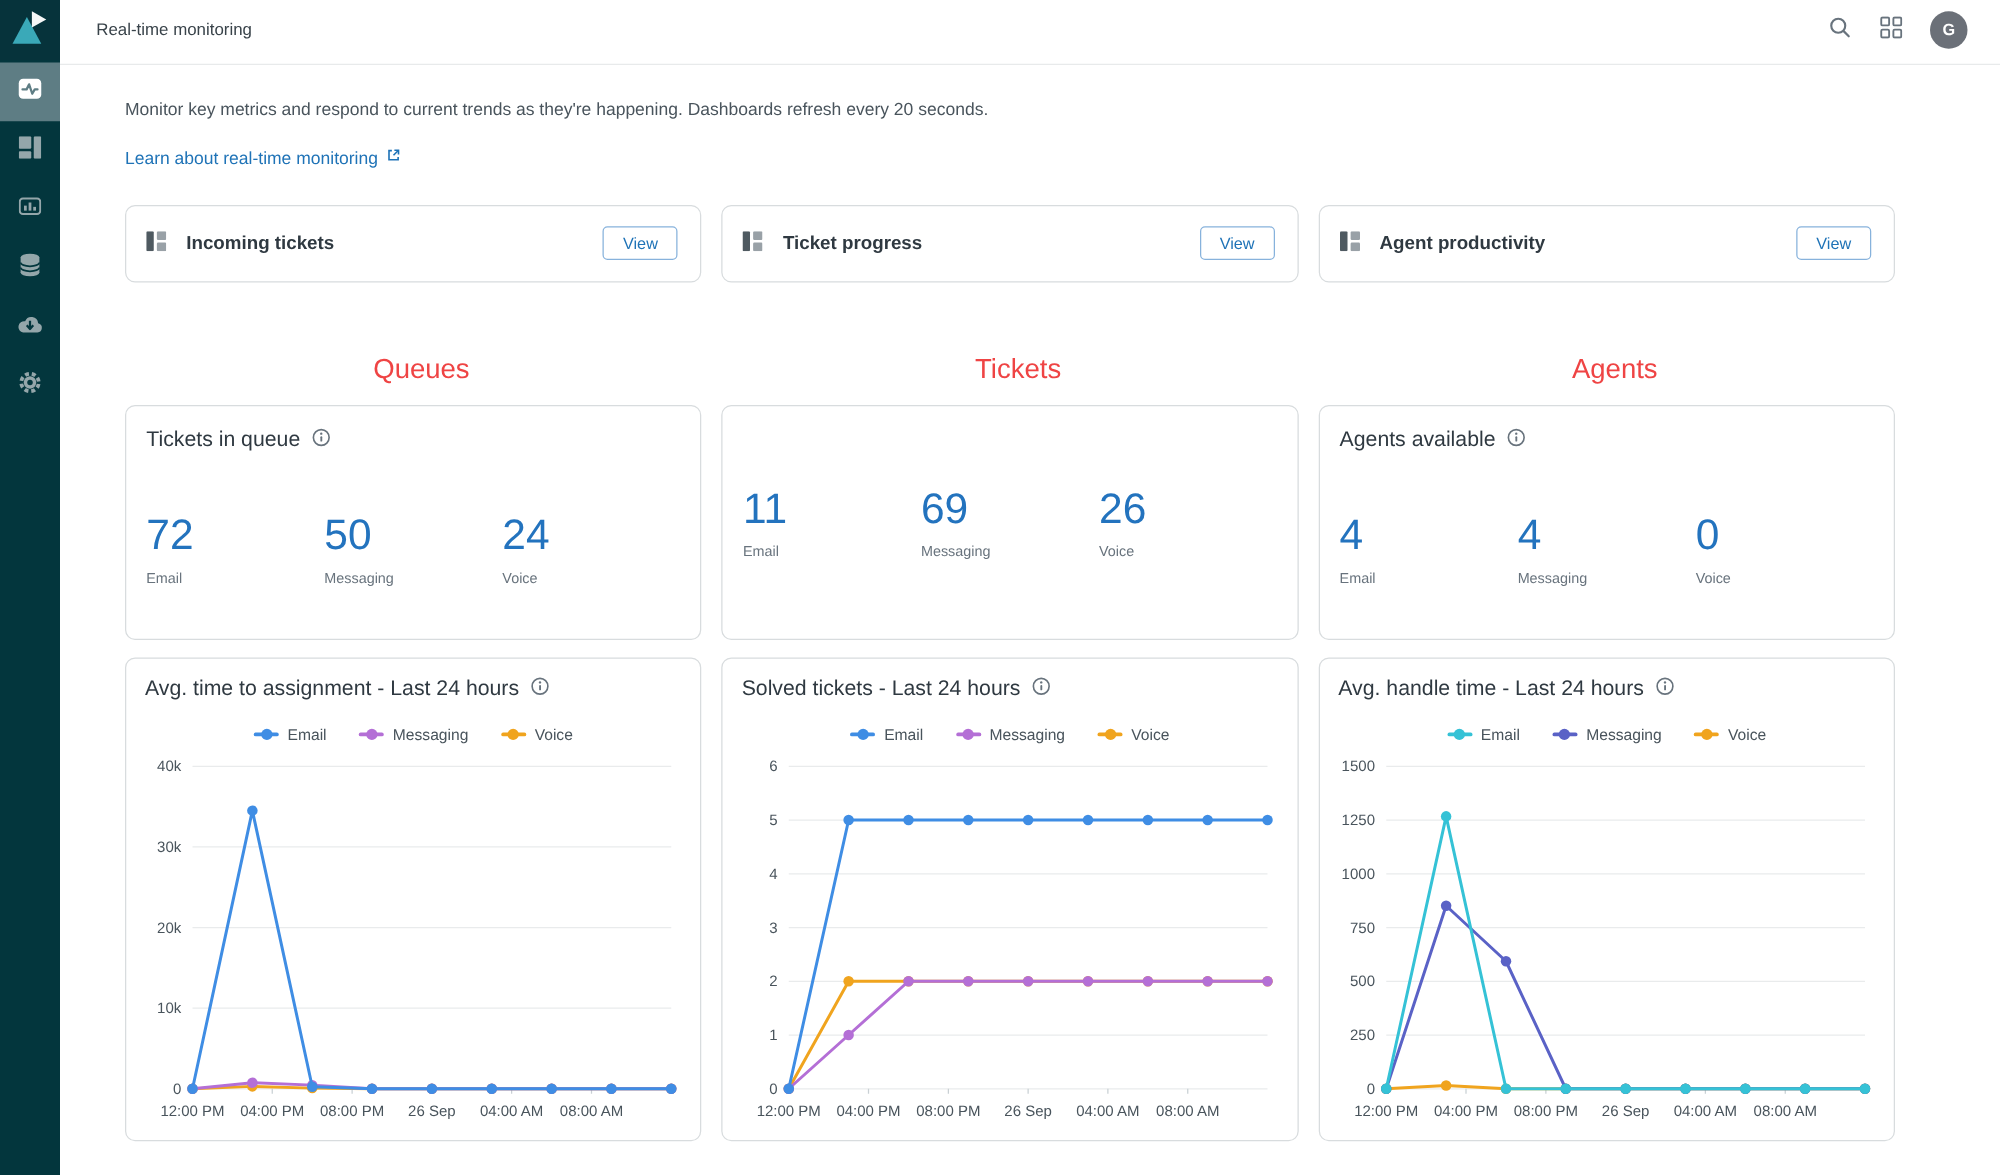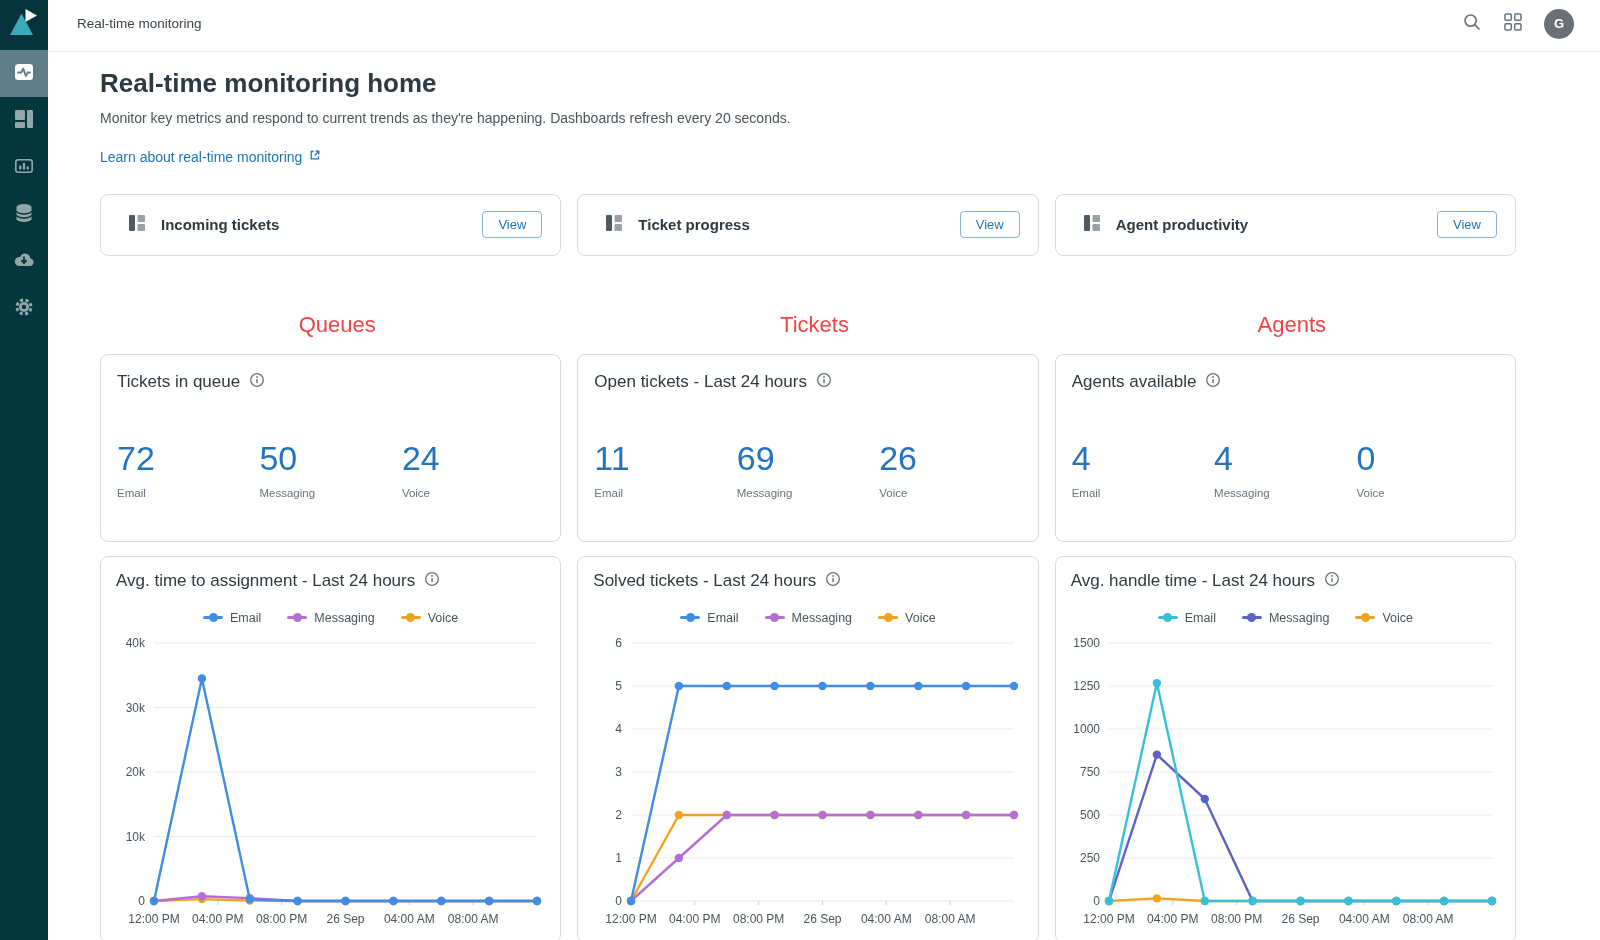--- a/index.html
+++ b/index.html
@@ -23,21 +23,21 @@
   .avatar { width:30px; height:30px; border-radius:50%; background:#6b7078; color:#fff; font-size:13px; font-weight:bold; display:flex; align-items:center; justify-content:center; cursor:pointer; }
 
   
   .content { padding:16px 84px 0 52px; }
   h1 { font-size:26px; font-weight:600; color:#2f3941; }
   .subtitle { font-size:14px; color:#49545c; margin-top:11px; }
   .learn-link { display:inline-flex; align-items:center; gap:6px; margin-top:22px; font-size:14px; color:#1f73b7; text-decoration:none; cursor:pointer; }
 
   .grid { display:grid; grid-template-columns:repeat(3,1fr); gap:16px; }
   .dash-row { margin-top:28px; }
-  .dash-card { height:62px; border:1px solid #d8dcde; border-radius:8px; display:flex; align-items:center; justify-content:space-between; padding:0 18px 0 28px; background:#fff; }
+  .dash-card { height:62px; border:1px solid #d8dcde; border-radius:8px; display:flex; align-items:center; justify-content:space-between; padding:0 18px 0 16px; background:#fff; }
   .dash-left { display:flex; align-items:center; gap:16px; font-size:15px; font-weight:600; color:#2f3941; }
   .view-btn { background:#fff; border:1px solid #87b2dc; border-radius:4px; color:#1f73b7; font-size:13px; padding:5px 15px; cursor:pointer; font-family:"Liberation Sans",sans-serif;margin-left:37px; }
 
   .header-row { margin-top:56px; }
   .header-row h2 { font-size:22px; font-weight:400; color:#ef4444; padding-left:13px;text-align:center; }
 
   .stat-row { margin-top:16px; }
   .card { border:1px solid #d8dcde; border-radius:8px; background:#fff; }
   .stat-card { height:188px; padding:17px 16px; }
   .card-title { display:flex; align-items:center; gap:9px; font-size:17px; color:#2f3941; }
@@ -149,21 +149,20 @@
               <rect x="1" y="10.7" width="6.3" height="6.3" rx="1"></rect>
               <rect x="10.7" y="10.7" width="6.3" height="6.3" rx="1"></rect>
             </svg>
           </span>
         </button>
         <div class="avatar">G</div>
       </div>
     </header>
 
     <main class="content">
-      <h1>Real-time monitoring home</h1>
       <p class="subtitle">Monitor key metrics and respond to current trends as they're happening. Dashboards refresh every 20 seconds.</p>
       <a class="learn-link">
         <span>Learn about real-time monitoring</span>
         <span>
           <svg width="14" height="14" viewBox="0 0 14 14" fill="none" stroke="#1f73b7" stroke-width="1.3">
             <path d="M5.5,3.5 H3.2 V10.8 H10.5 V8.5"></path>
             <polyline points="7.5,3.2 10.8,3.2 10.8,6.5"></polyline>
             <line x1="10.6" y1="3.4" x2="6.8" y2="7.2"></line>
           </svg>
         </span>
@@ -241,30 +240,20 @@
               <div class="stat-value">50</div>
               <div class="stat-label">Messaging</div>
             </div>
             <div class="stat">
               <div class="stat-value">24</div>
               <div class="stat-label">Voice</div>
             </div>
           </div>
         </div>
         <div class="card stat-card">
-          <div class="card-title">
-            <span>Open tickets - Last 24 hours</span>
-            <span>
-              <svg width="16" height="16" viewBox="0 0 16 16">
-                  <circle cx="8" cy="8" r="6.3" fill="none" stroke="#68737d" stroke-width="1.3"></circle>
-                  <rect x="7.3" y="7" width="1.5" height="4.2" rx="0.7" fill="#68737d"></rect>
-                  <circle cx="8" cy="4.9" r="0.95" fill="#68737d"></circle>
-                </svg>
-            </span>
-          </div>
           <div class="stats">
             <div class="stat">
               <div class="stat-value">11</div>
               <div class="stat-label">Email</div>
             </div>
             <div class="stat">
               <div class="stat-value">69</div>
               <div class="stat-label">Messaging</div>
             </div>
             <div class="stat">

